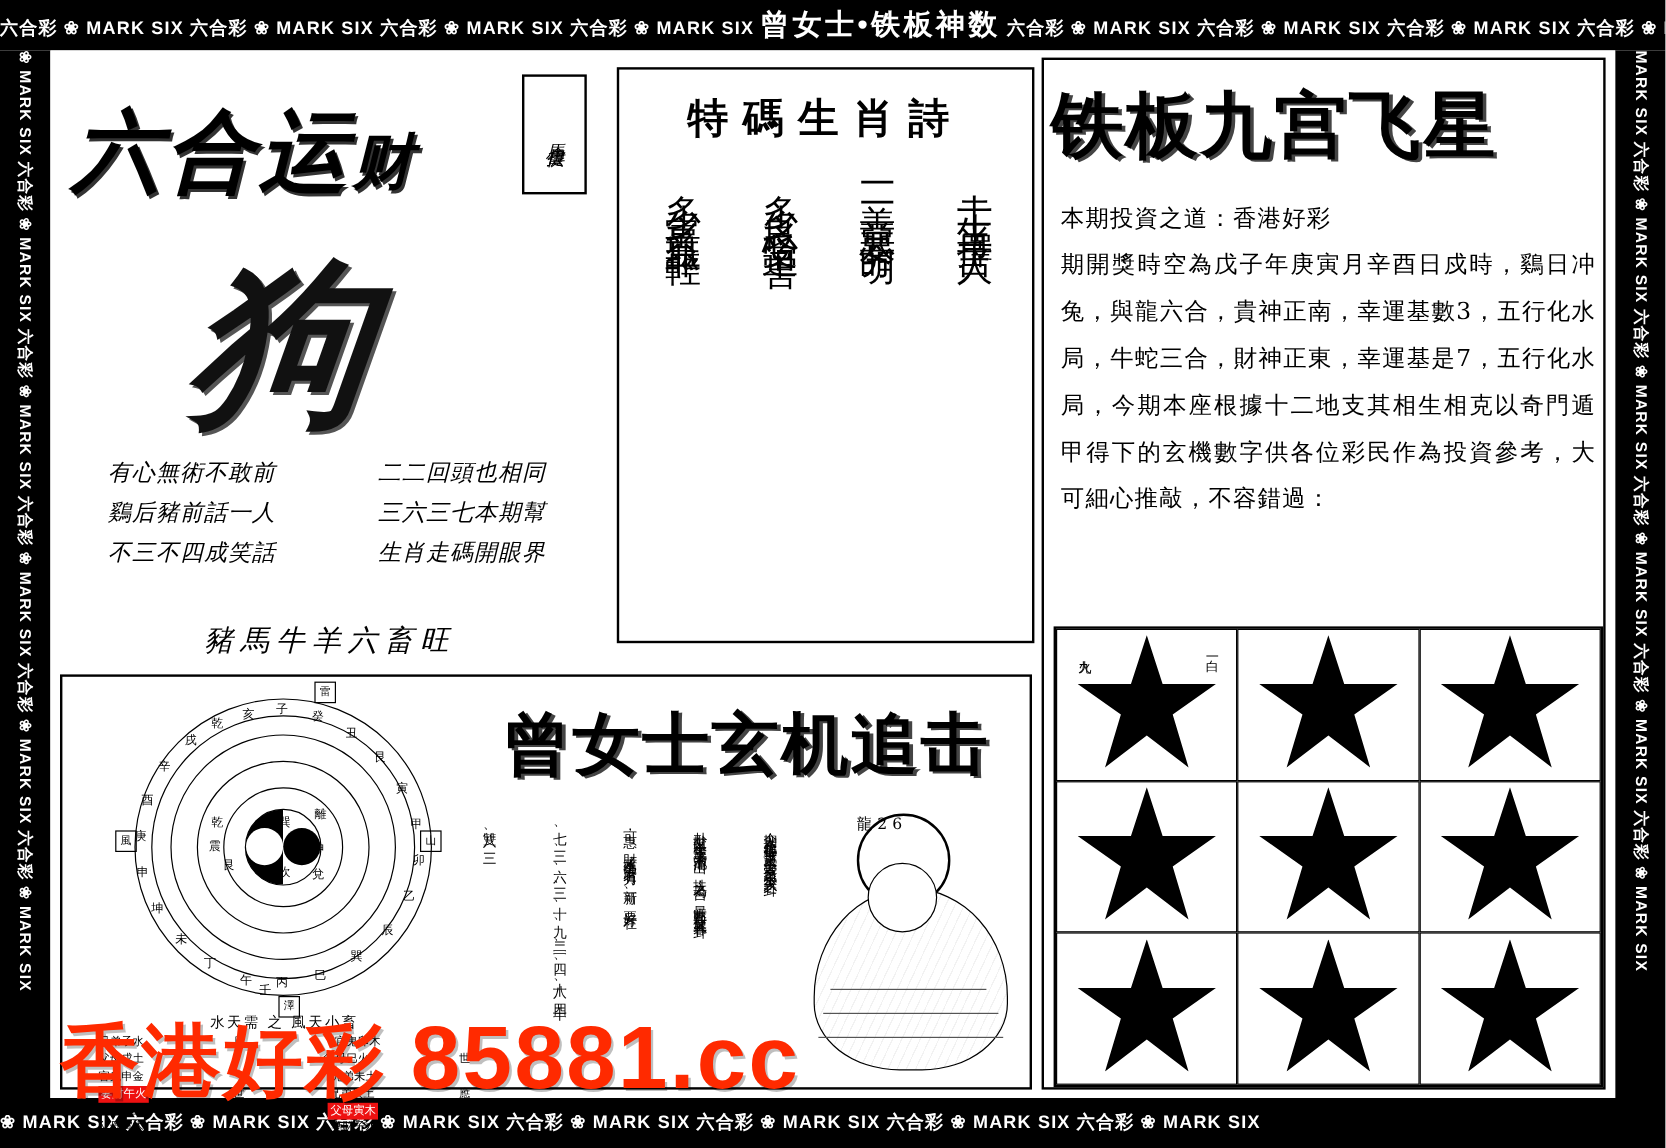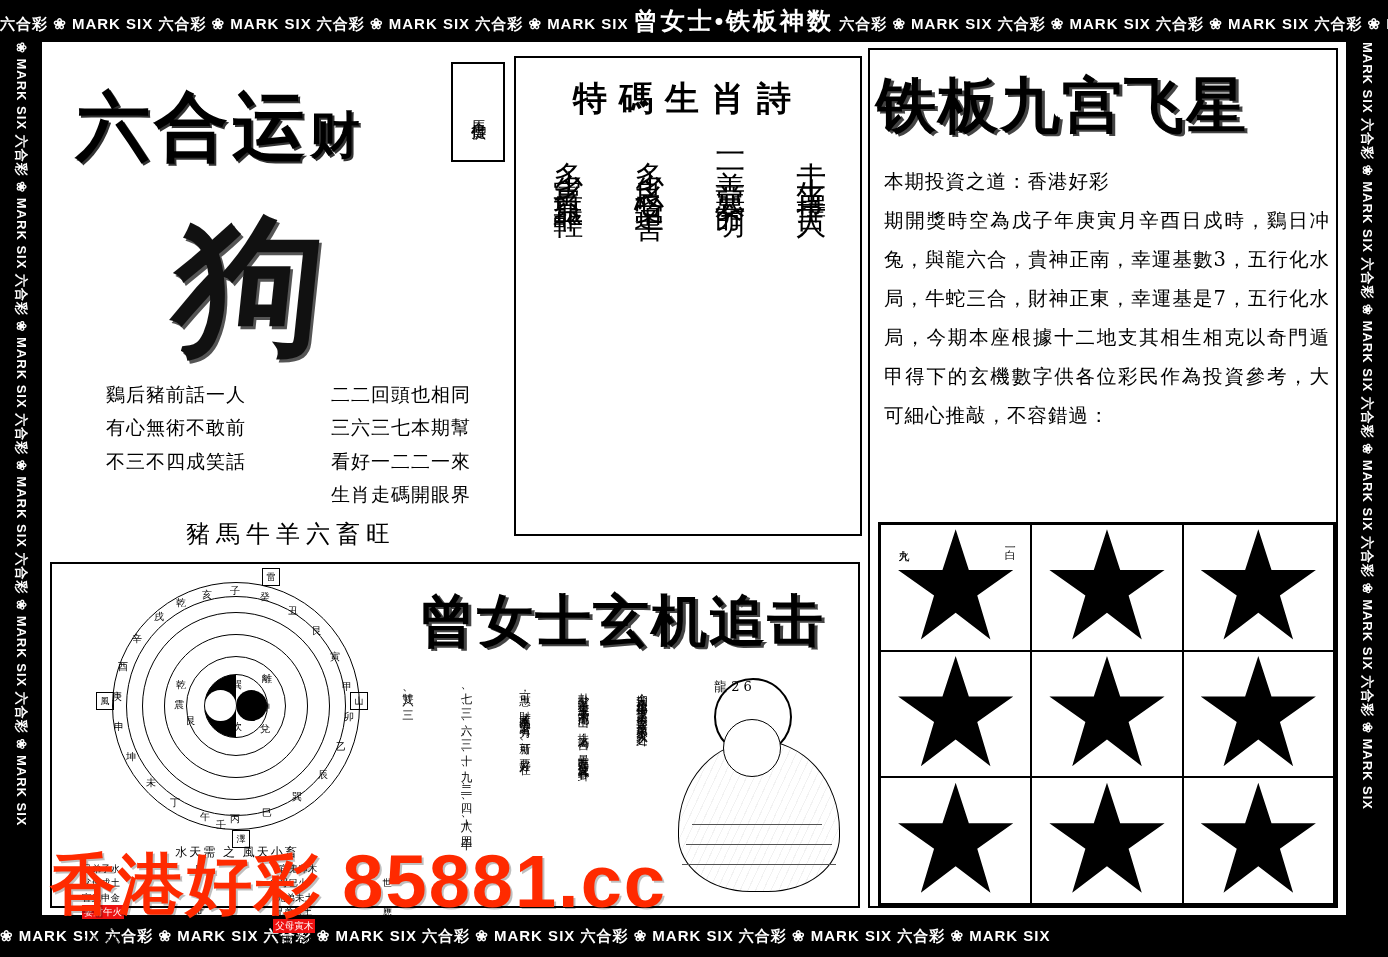--- a/index.html
+++ b/index.html
@@ -24,21 +24,21 @@
   .marquee-top .big{font-size:24px;letter-spacing:3px;}
 
   
   .canvas{position:absolute;left:42px;top:42px;width:1304px;height:873px;background:#fff;}
 
   
   .panel{position:absolute;box-sizing:border-box;}
   .bordered{border:2px solid #000;}
 
   
-  .p-left{left:24px;top:6px;width:470px;height:510px;}
+  .p-left{left:8px;top:6px;width:470px;height:510px;font-style:italic;}
   .brush-title{
     position:absolute;left:10px;top:30px;width:360px;height:120px;
     font-family:"DejaVu Serif",serif;font-weight:bold;font-size:74px;
     letter-spacing:4px;color:#000;
     text-shadow:2px 2px 0 #333;
   }
   .brush-title .small{font-size:50px;}
   .brush-big{
     position:absolute;left:110px;top:140px;width:300px;height:170px;
     font-family:"DejaVu Serif",serif;font-weight:bold;font-size:150px;
@@ -215,29 +215,28 @@
   <div class="canvas">
 
     <div class="panel p-left">
       <div class="brush-title">
         <span>六合运</span><span class="small">财</span>
       </div>
       <div class="brush-big">狗</div>
       <div class="supply-box">馬會提供</div>
 
       <div class="poem-left">
+        <div>有心無術不敢前</div>
         <div>鷄后豬前話一人</div>
-        <div>有心無術不敢前</div>
         <div>不三不四成笑話</div>
       </div>
 
       <div class="poem-right">
         <div>二二回頭也相同</div>
         <div>三六三七本期幫</div>
-        <div>看好一二二一來</div>
         <div>生肖走碼開眼界</div>
       </div>
 
       <div class="lucky-line">豬馬牛羊六畜旺</div>
     </div>
 
     <div class="panel p-mid bordered">
       <div class="mid-title">特碼生肖詩</div>
       <div class="vcols">
         <div class="vcol">十二生肖擇吉人</div>

